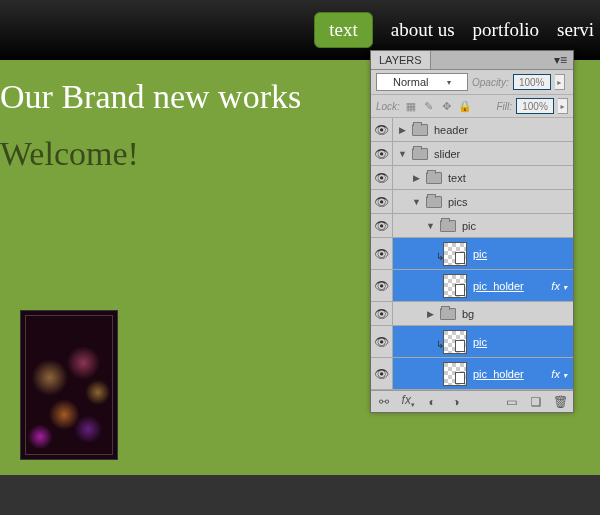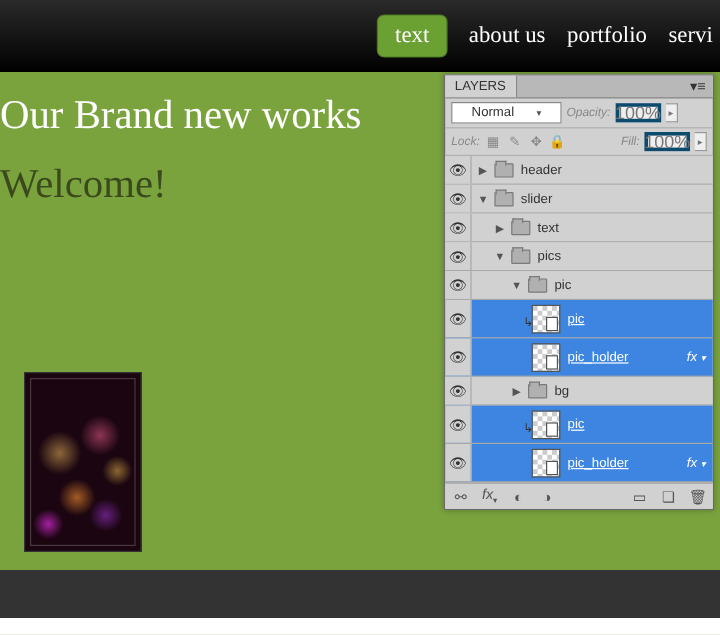--- a/index.html
+++ b/index.html
@@ -21,29 +21,29 @@
     radial-gradient(circle 26px at 30% 45%, rgba(255,200,100,.5), transparent 70%),
     radial-gradient(circle 24px at 65% 35%, rgba(255,100,150,.5), transparent 70%),
     radial-gradient(circle 18px at 80% 55%, rgba(250,200,80,.5), transparent 70%),
     #1a0510; }
   .thumb-stroke { position:absolute; inset:4px; border:1px solid rgba(255,255,255,.2); }
   
   .gray-bar { position: absolute; top: 415px; left: 0; width: 600px; height: 40px; background: #333; }
   .watermark-area { position: absolute; top: 455px; left: 0; width: 600px; height: 74px; background: #fff; }
   
   
-  .layers-panel { position: absolute; top: 62px; left: 370px; width: 225px; background: #d1d1d1; border: 1px solid #6b6b6b; font-size: 11px; color: #333; box-shadow: 0 0 5px rgba(0,0,0,.3); }
+  .layers-panel { position: absolute; top: 50px; left: 370px; width: 204px; background: #d1d1d1; border: 1px solid #6b6b6b; font-size: 11px; color: #333; box-shadow: 0 0 5px rgba(0,0,0,.3); }
   .panel-tab-row { display: flex; background: #b8b8b8; border-bottom: 1px solid #888; }
   .panel-tab { background: #d1d1d1; padding: 3px 8px 2px 8px; font-size: 11px; border-right: 1px solid #888; }
   .panel-menu { margin-left: auto; padding: 2px 6px; color: #333; font-size: 12px; }
   
   .blend-row, .lock-row { display: flex; align-items: center; padding: 3px 5px; border-bottom: 1px solid #b0b0b0; gap: 4px; }
   .blend-select { width: 92px; height: 18px; border: 1px solid #888; background: #fff; display: flex; align-items: center; padding: 0 16px; font-size: 11px; justify-content: space-between; }
   .blend-row .lbl, .lock-row .lbl { color: #888; font-size: 10px; font-style: italic; }
-  .pct-box { width: 38px; height: 16px; border: 3px solid #0c4a6e; background: #efefef; display: inline-flex; align-items: center; justify-content: center; font-size: 15px; color:#777;text-align:center; }
+  .pct-box { width: 38px; height: 16px; border: 1px solid #0c4a6e; background: #efefef; display: inline-flex; align-items: center; justify-content: center; font-size: 10px; color:#777;text-align:center; }
   .pct-caret { width:10px; height:16px; border:1px solid #999; border-left:none; background:#efefef; display:inline-flex; align-items:center; justify-content:center; font-size:8px; color:#777; }
   .lock-icons { display:flex; gap:4px; color:#888; }
   .lock-icons span { width:14px; height:14px; display:inline-flex; align-items:center; justify-content:center; }
   
   .layer-list { max-height: 362px; overflow: hidden; }
   .layer-row { display: flex; align-items: center; border-bottom: 1px solid #a8a8a8; background: #d1d1d1; height: 24px; }
   .layer-row.tall { height: 32px; }
   .layer-row.selected { background: #3d85e0; color: #fff; }
   .eye-col { width: 22px; height: 100%; border-right: 1px solid #a8a8a8; display:flex; align-items:center; justify-content:center; color:#333; font-size:12px; background:#d1d1d1; }
   .indent { display:inline-block; }

